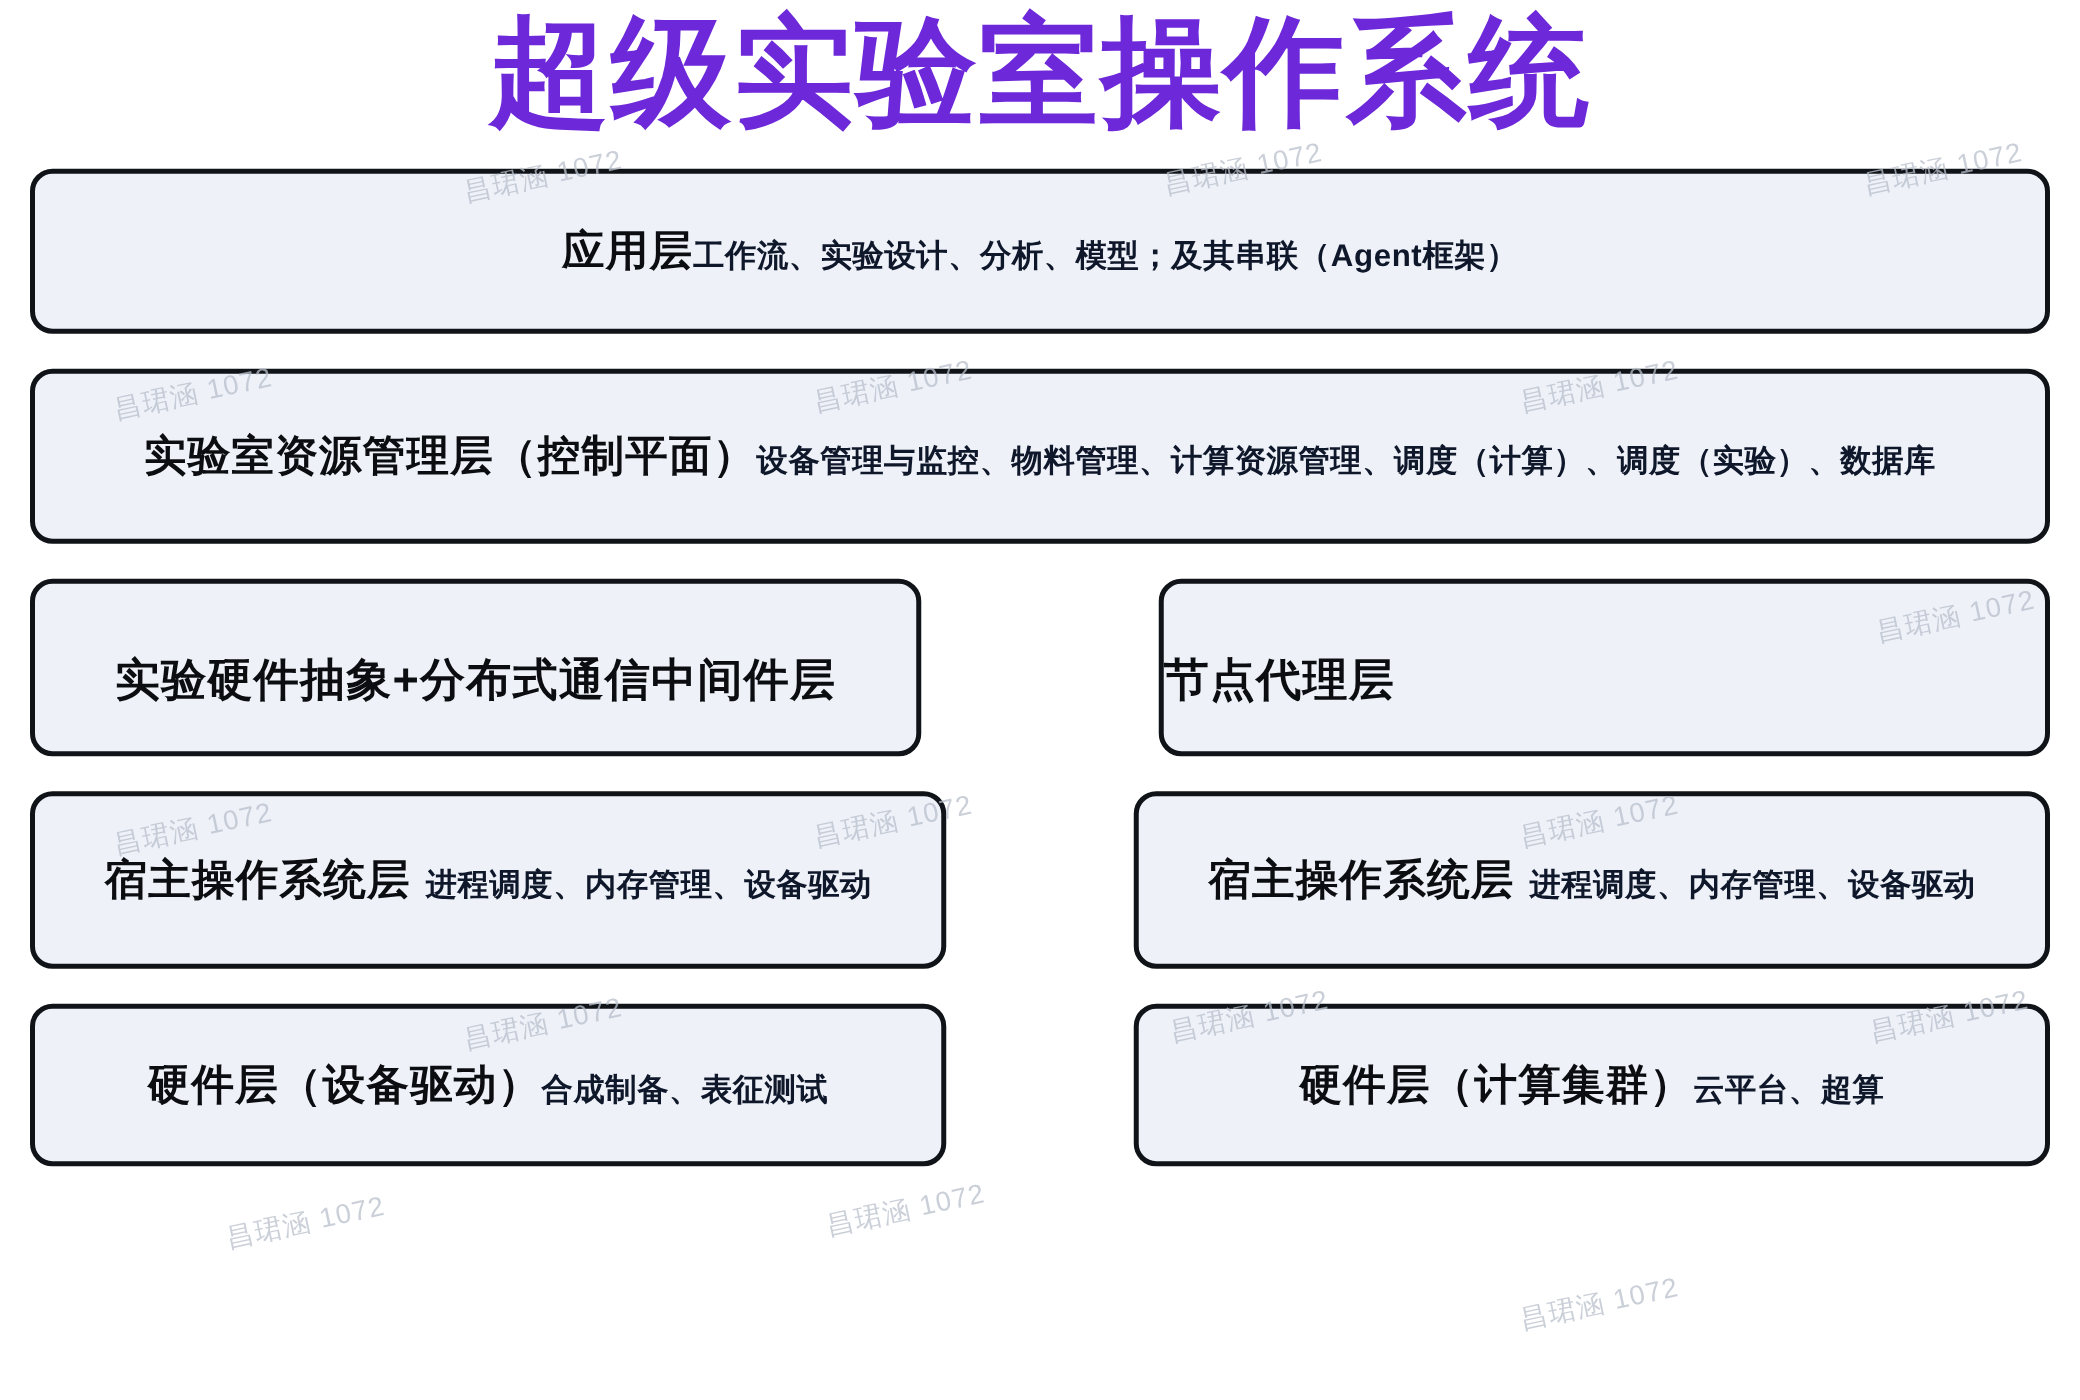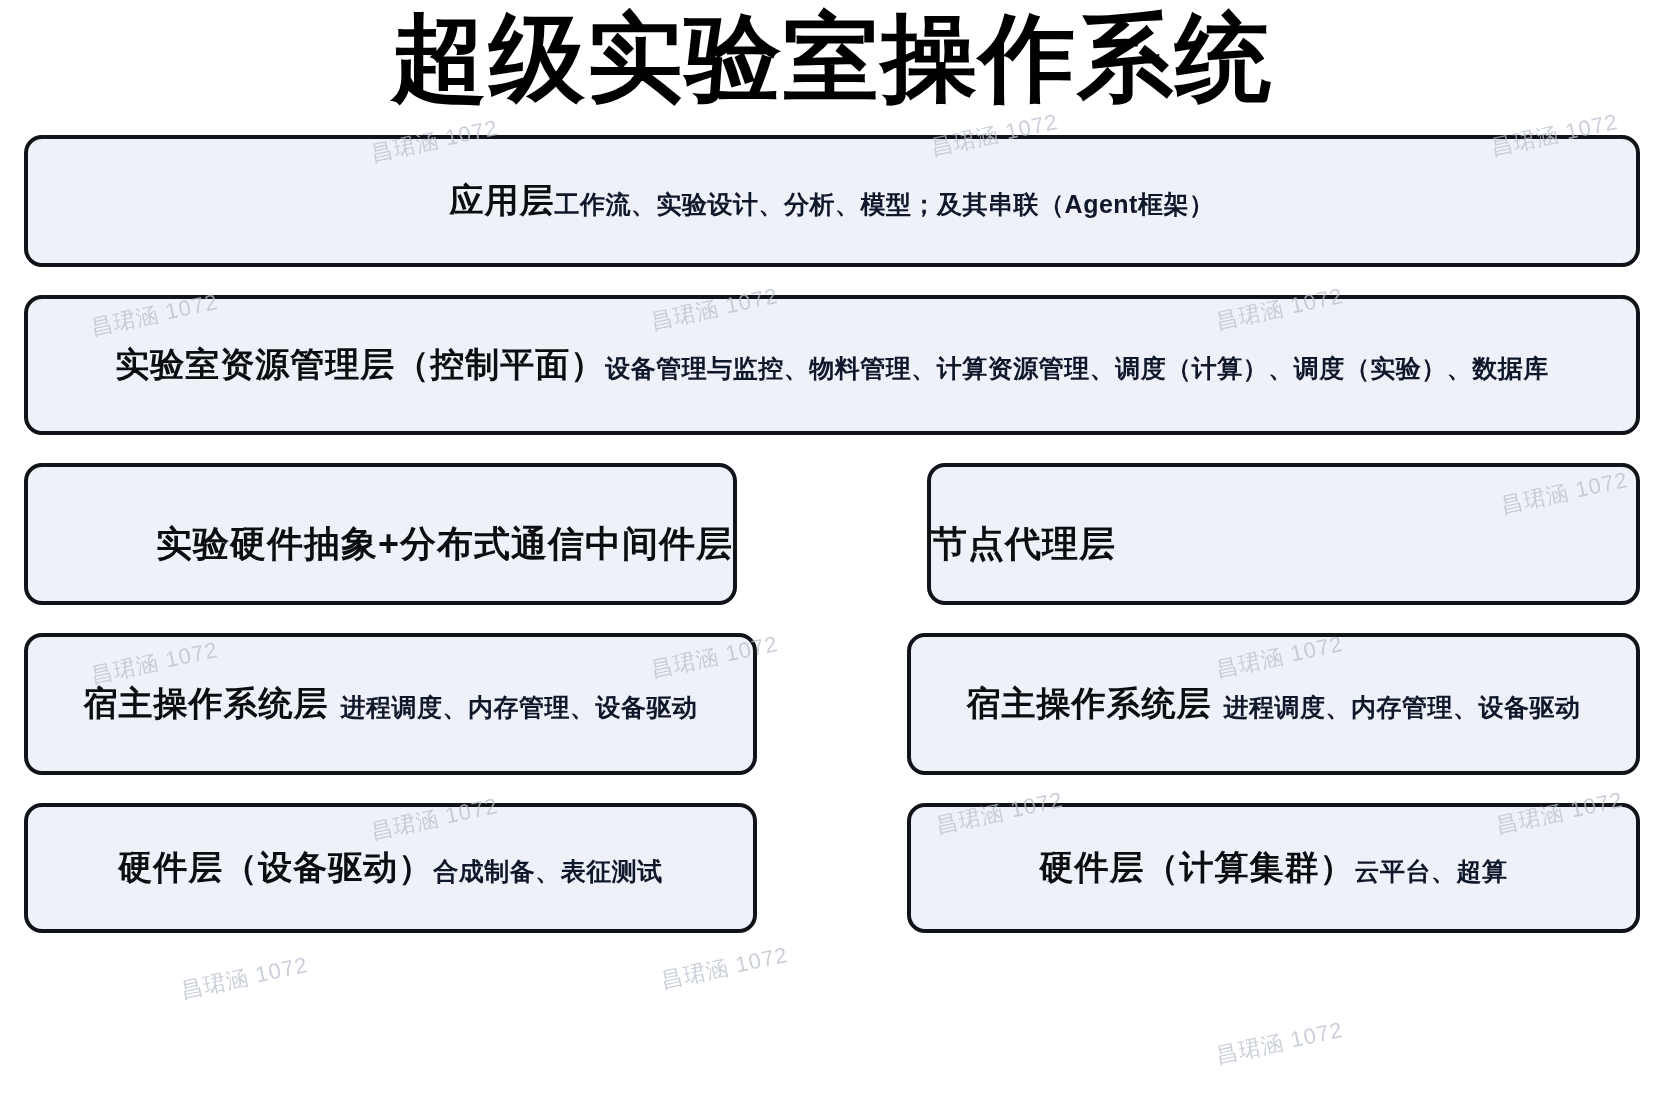--- a/index.html
+++ b/index.html
@@ -25,21 +25,21 @@
   }
 
   
   .title {
     text-align: center;
     font-size: 96px;
     line-height: 1.05;
     font-weight: 700;
     letter-spacing: 2px;
     margin: 8px 0 26px 0;
-    color: #000000;
+    color: #6d28d9;
     position: relative;
     z-index: 3;
   }
 
   
   .box {
     border: 4px solid #101418;
     border-radius: 18px;
     background: #eef1f8;
     box-sizing: border-box;
@@ -85,21 +85,21 @@
     flex: 1 1 0;
   }
   .row-middleware > .box { height: 142px; }
   .row-host > .box { height: 142px; gap: 12px; }
   .row-hw > .box { height: 130px; }
 
   .row-middleware .box .head { font-size: 36px; }
   .row-hw .box .head { font-size: 34px; }
 
   #box-middleware {
-    justify-content: flex-end;
+    justify-content: center;
     padding-top: 22px;
   }
   #box-node {
     justify-content: flex-start;
     padding-top: 22px;
     margin-left: 40px;
   }
   #box-host-left, #box-host-right {
     justify-content: center;
   }

